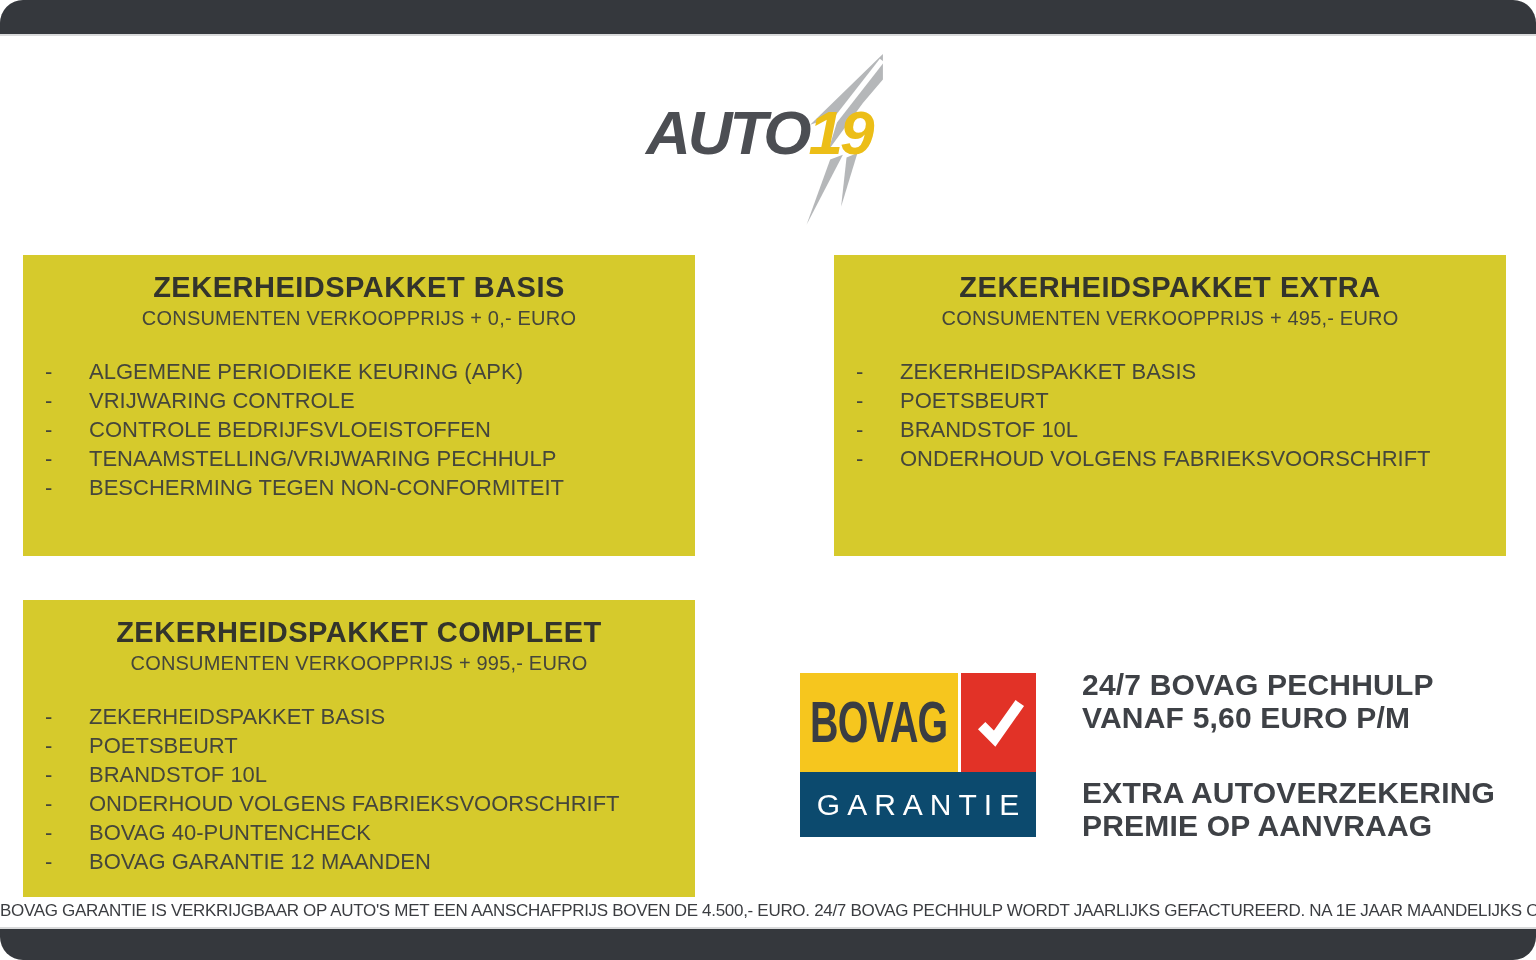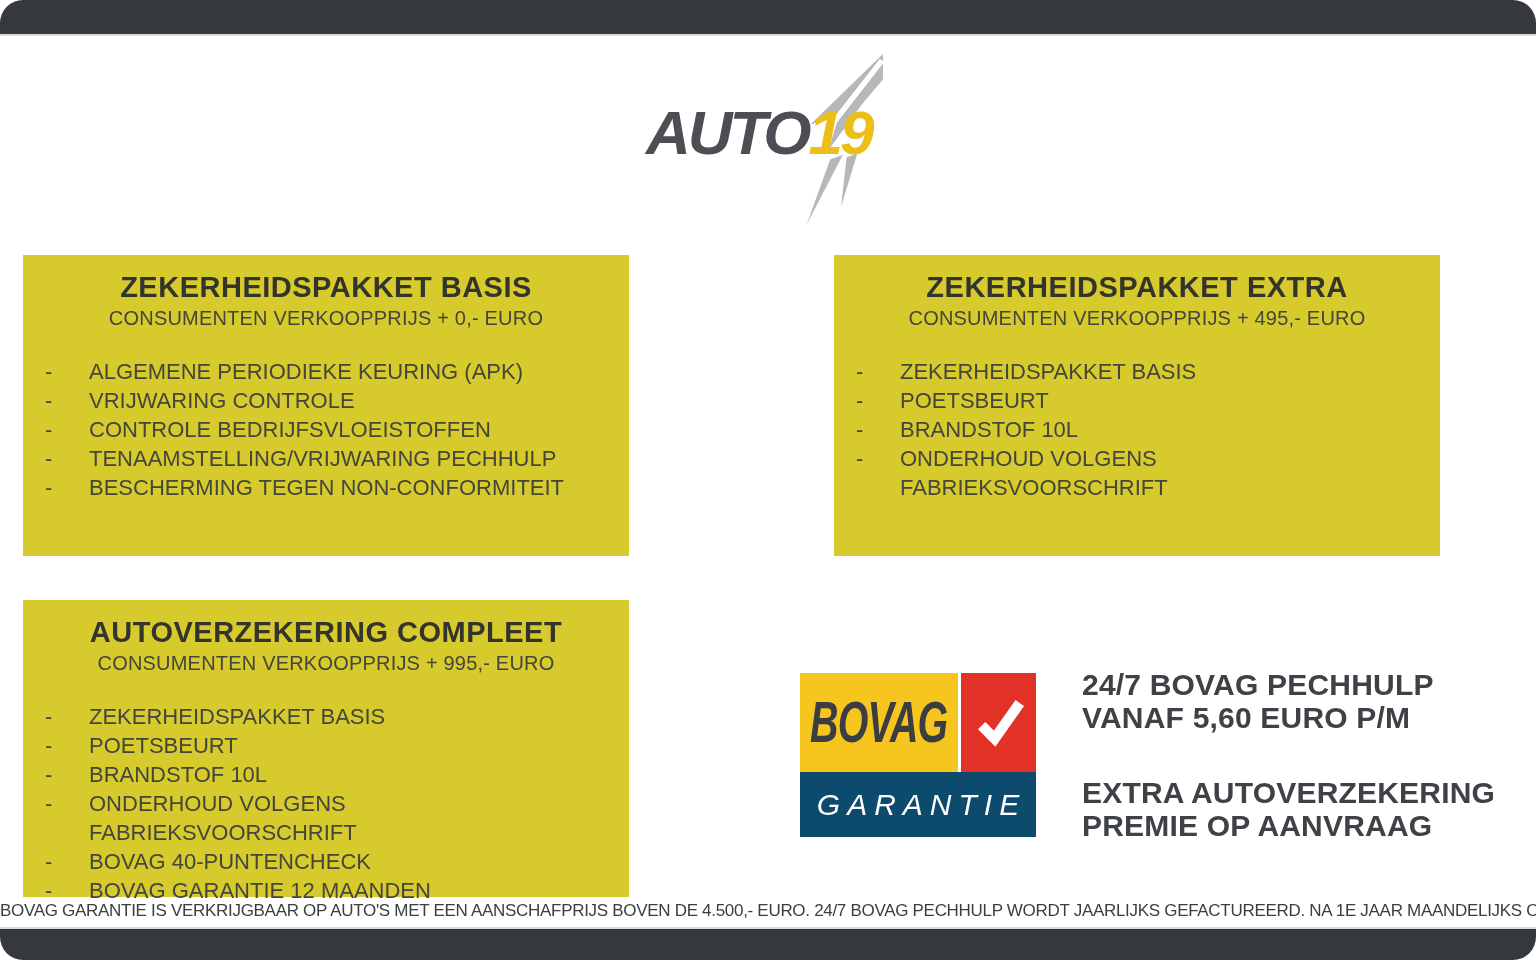--- a/index.html
+++ b/index.html
@@ -19,38 +19,38 @@
   .logo-arrow{position:absolute;left:792px;top:46px;width:100px;height:185px;z-index:1;}
   .logo-text{
     position:absolute;left:646px;top:102px;z-index:2;
     font-size:62px;font-weight:900;font-style:italic;letter-spacing:-3px;line-height:1;
     white-space:nowrap;
   }
   .logo-auto{color:#4c4e53;}
   .logo-19{color:#ecbe17;}
 
   
-  .pkg{position:absolute;width:606px;background:#d6ca2c;box-sizing:border-box;}
+  .pkg{position:absolute;width:672px;background:#d6ca2c;box-sizing:border-box;}
   .pkg h2{
     margin:0;padding-top:16px;text-align:center;
     font-size:29px;font-weight:bold;color:#33342c;letter-spacing:0.5px;
   }
   .pkg .sub{
     margin:3px 0 0;text-align:center;
     font-size:20px;font-weight:normal;color:#45463b;letter-spacing:0.2px;
   }
   .pkg ul{list-style:none;margin:27px 0 0;padding:0 14px 0 22px;}
   .pkg li{display:flex;font-size:22px;line-height:29px;color:#45463b;}
   .pkg .dash{flex:0 0 44px;}
   #pkg-basis{left:23px;top:255px;height:301px;}
   #pkg-extra{left:834px;top:255px;height:301px;}
   #pkg-compleet{left:23px;top:600px;height:297px;}
 
   
-  .bovag-logo{position:absolute;left:800px;top:673px;width:236px;z-index:2;font-style:italic;}
+  .bovag-logo{position:absolute;left:800px;top:673px;width:236px;z-index:2;}
   .bovag-top{display:flex;height:99px;}
   .bovag-yellow{
     width:158px;background:#f6c61e;display:flex;align-items:center;justify-content:center;
   }
   .bovag-yellow span{
     font-size:48px;font-weight:900;color:#3a3d42;letter-spacing:-1px;
     transform:scale(0.82,1.18);
   }
   .bovag-gap{width:3px;background:#ffffff;}
   .bovag-red{flex:1;background:#e23227;display:flex;align-items:center;justify-content:center;}
@@ -132,21 +132,21 @@
           <span>BRANDSTOF 10L</span>
         </li>
       <li>
           <span class="dash">-</span>
           <span>ONDERHOUD VOLGENS FABRIEKSVOORSCHRIFT</span>
         </li>
     </ul>
   </section>
 
   <section class="pkg" id="pkg-compleet">
-    <h2>AUTOVERZEKERING COMPLEET</h2>
+    <h2>ZEKERHEIDSPAKKET COMPLEET</h2>
     <p class="sub">CONSUMENTEN VERKOOPPRIJS + 995,- EURO</p>
     <ul>
       <li>
           <span class="dash">-</span>
           <span>ZEKERHEIDSPAKKET BASIS</span>
         </li>
       <li>
           <span class="dash">-</span>
           <span>POETSBEURT</span>
         </li>

